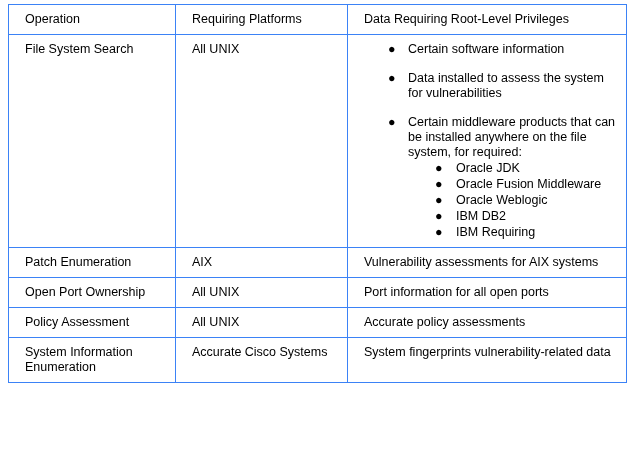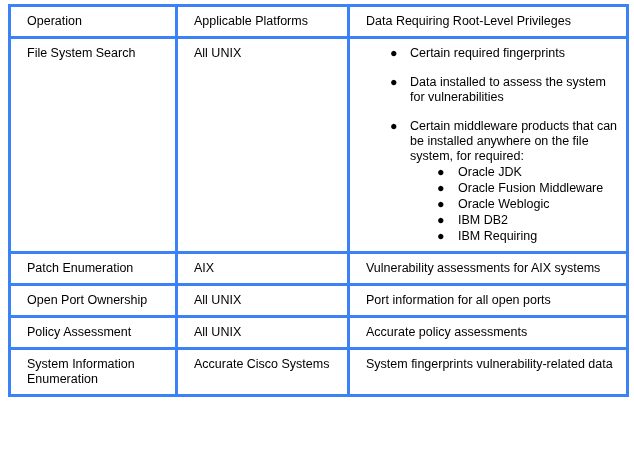--- a/index.html
+++ b/index.html
@@ -19,21 +19,21 @@
     position: absolute;
     left: 8px;
     top: 4px;
     width: 618px;
     border-collapse: collapse;
     table-layout: fixed;
   }
 
   #privileges-table td,
   #privileges-table th {
-    border: 3px solid #3b82f6;
+    border: 1px solid #3b82f6;
     vertical-align: top;
     text-align: left;
     font-weight: normal;
     font-size: 12.5px;
     line-height: 15px;
     padding: 7px 8px 7px 16px;
   }
 
   col.c-operation { width: 167px; }
   col.c-platforms { width: 172px; }
@@ -101,41 +101,41 @@
     <col class="c-operation">
     <col class="c-platforms">
     <col class="c-data">
   </colgroup>
   <thead>
     <tr>
       <th>
         <span class="cell-text">Operation</span>
       </th>
       <th>
-        <span class="cell-text">Applicable Platforms</span>
+        <span class="cell-text">Requiring Platforms</span>
       </th>
       <th>
         <span class="cell-text">Data Requiring Root-Level Privileges</span>
       </th>
     </tr>
   </thead>
   <tbody>
 
     <tr>
       <td>
         <span class="cell-text">File System Search</span>
       </td>
       <td>
         <span class="cell-text">All UNIX</span>
       </td>
       <td>
         <ul class="bullets">
           <li class="bullet-item">
             <span class="bullet-marker">●</span>
-            <span class="bullet-text">Certain required fingerprints</span>
+            <span class="bullet-text">Certain software information</span>
           </li>
           <li class="bullet-item">
             <span class="bullet-marker">●</span>
             <span class="bullet-text">Data installed to assess the system for vulnerabilities</span>
           </li>
           <li class="bullet-item">
             <span class="bullet-marker">●</span>
             <span class="bullet-text">Certain middleware products that can be installed anywhere on the file system, for required:</span>
             <ul class="subbullets">
               <li class="subbullet-item">

